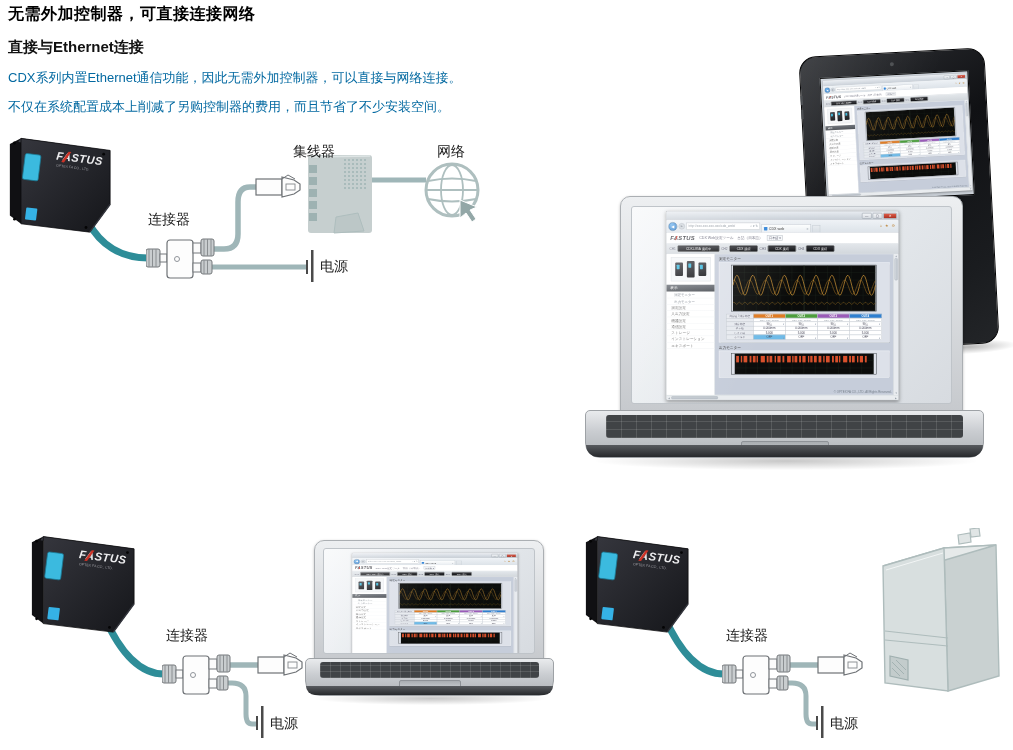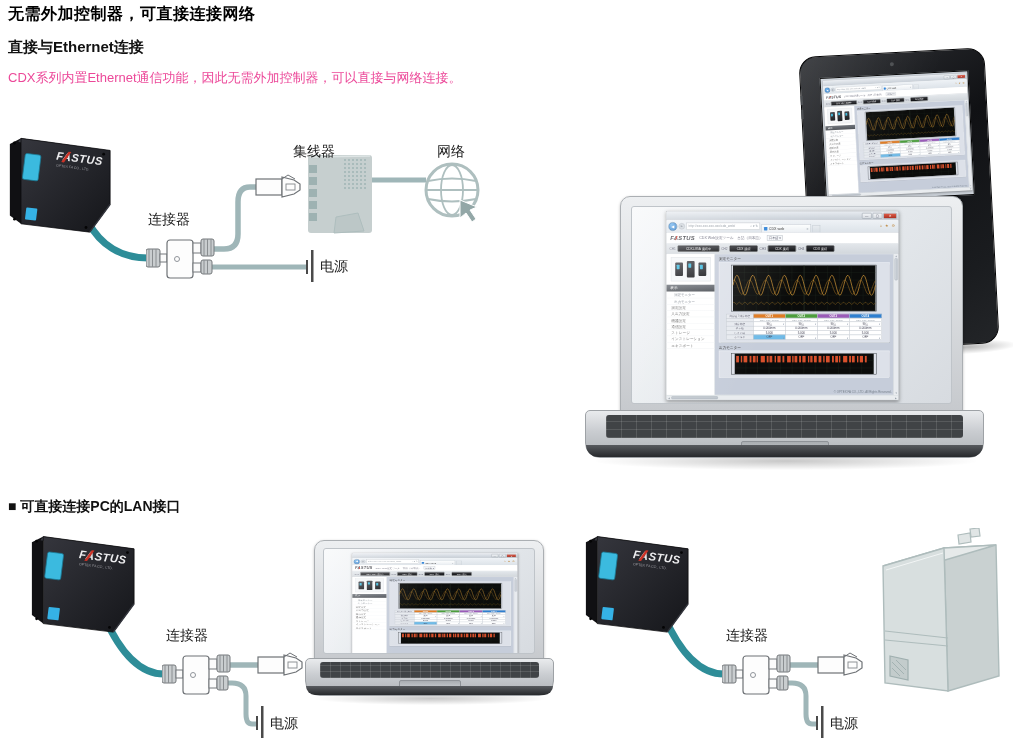--- a/index.html
+++ b/index.html
@@ -4,21 +4,21 @@
 <style>
   * { margin:0; padding:0; box-sizing:border-box; }
   html,body { width:1013px; height:750px; background:#fff; overflow:hidden;
     font-family:"Liberation Sans","DejaVu Sans",sans-serif; }
   .abs { position:absolute; }
   #stage { position:relative; width:1013px; height:750px; background:#fff; }
 
   
   .page-title { left:8px; top:4px; font-size:16px; font-weight:bold; color:#000; letter-spacing:0.5px;}
   .page-subtitle { left:8px; top:38px; font-size:15px; font-weight:bold; color:#111;}
-  .page-body { left:8px; top:63px; font-size:13px; color:#ec4899; line-height:29px; white-space:pre-line;}
+  .page-body { left:8px; top:63px; font-size:13px; color:#0369a1; line-height:29px; white-space:pre-line;}
   .sec-h { top:498px; font-size:14px; font-weight:bold; color:#111; }
   .sec-h.left { left:8px; } .sec-h.right { left:568px; }
 
   
   svg text.dlabel { font-size:14px; fill:#1a1a1a; font-family:"Liberation Sans","DejaVu Sans",sans-serif; }
 
   
   .tablet { left:806px; top:52px; width:186px; height:296px; background:linear-gradient(150deg,#2E3034 0%,#101114 40%,#1A1C1F 78%,#232528 100%);
     border:1px solid #050506; border-radius:17px; transform:rotate(-3deg); z-index:2; }
   .tablet::after { content:""; position:absolute; inset:0; border-radius:17px;
@@ -199,22 +199,21 @@
         <rect x="32" y="10" width="9" height="6" fill="none" stroke="#84888C" stroke-width="0.9"></rect>
       </g>
     </symbol>
   </defs>
 </svg>
 
 <div id="stage">
 
   <div class="abs page-title">无需外加控制器，可直接连接网络</div>
   <div class="abs page-subtitle">直接与Ethernet连接</div>
-  <div class="abs page-body"><span>CDX系列内置Ethernet通信功能，因此无需外加控制器，可以直接与网络连接。</span><br></div>
-  <div class="abs sec-h left">■ 可直接连接PC的LAN接口</div>
+  <div class="abs page-body"><span>CDX系列内置Ethernet通信功能，因此无需外加控制器，可以直接与网络连接。</span><br><span>不仅在系统配置成本上削减了另购控制器的费用，而且节省了不少安装空间。</span></div>
 
   <svg class="abs" style="left:0;top:130px" width="520" height="190" viewBox="0 0 520 190">
     <path d="M88,92 C100,114 120,128 148,128" stroke="#2E8D98" stroke-width="7" fill="none" stroke-linecap="round"></path>
     <path d="M214,119 H224 Q238,119 238,104 V72 Q238,57 250,57 H258" stroke="#9FB6B8" stroke-width="5.5" fill="none"></path>
     <path d="M212,137 H306" stroke="#9FB6B8" stroke-width="5" fill="none"></path>
     <path d="M372,50 H426" stroke="#9FB6B8" stroke-width="5" fill="none"></path>
     <use href="#sym-sensor" x="6" y="0" width="108" height="104"></use>
     <use href="#sym-yconn" x="146" y="102" width="74" height="52"></use>
     <use href="#sym-rj45" x="254" y="44" width="50" height="26"></use>
     <g transform="translate(308,21)">

